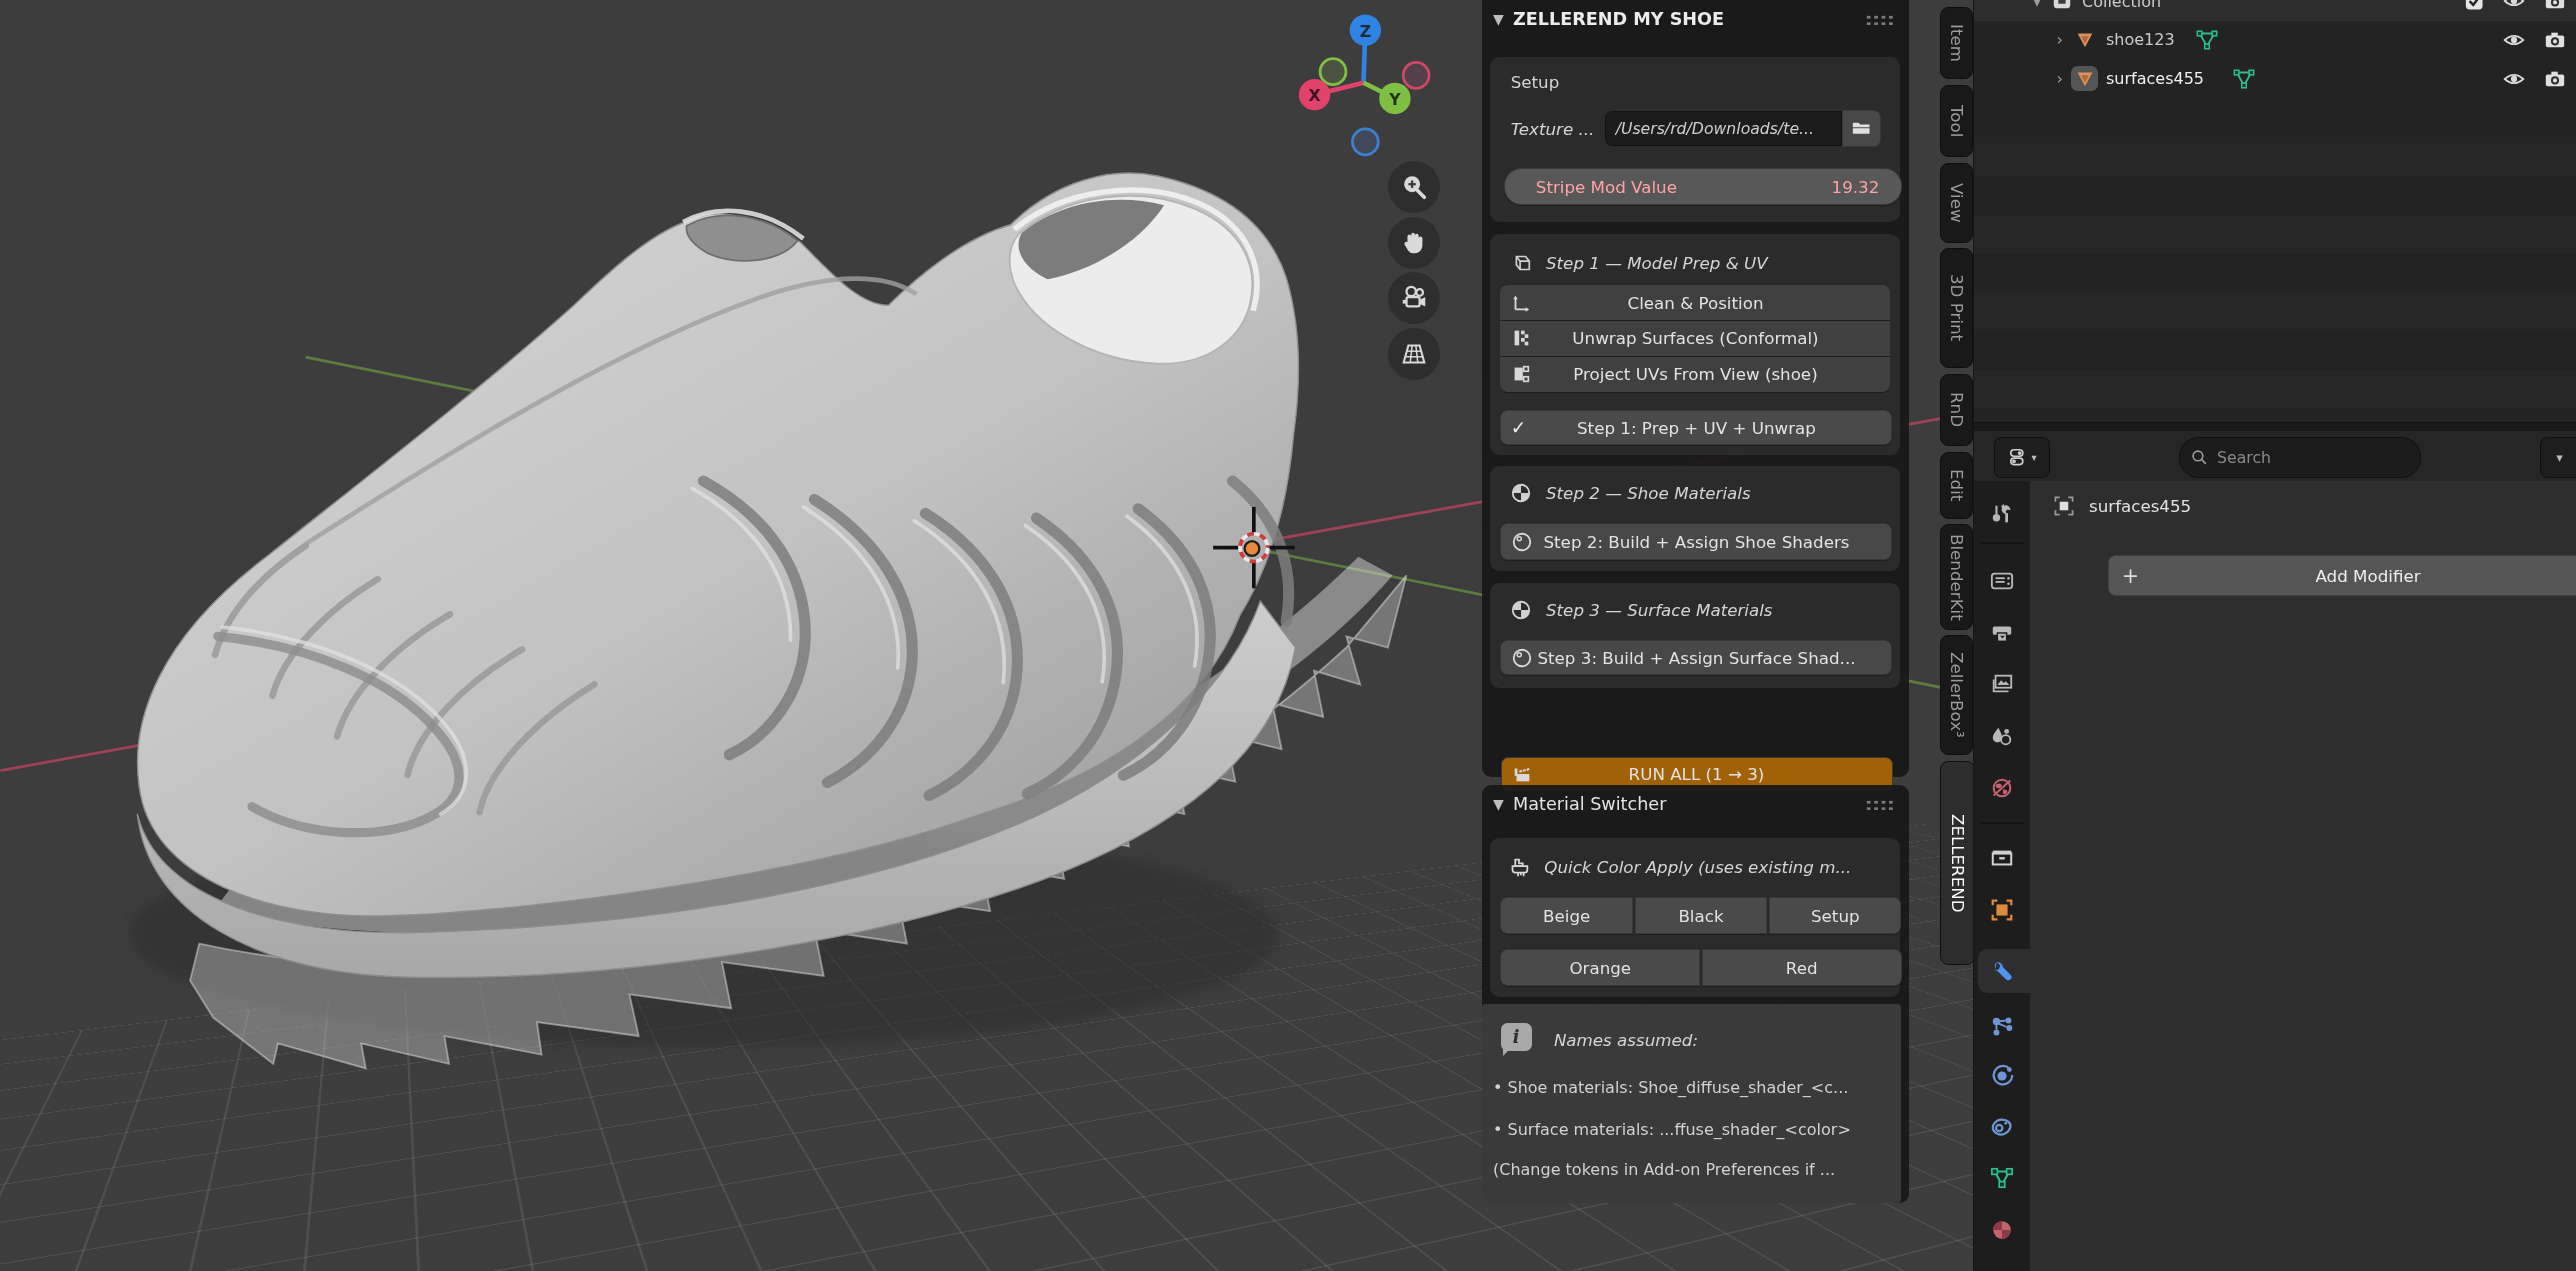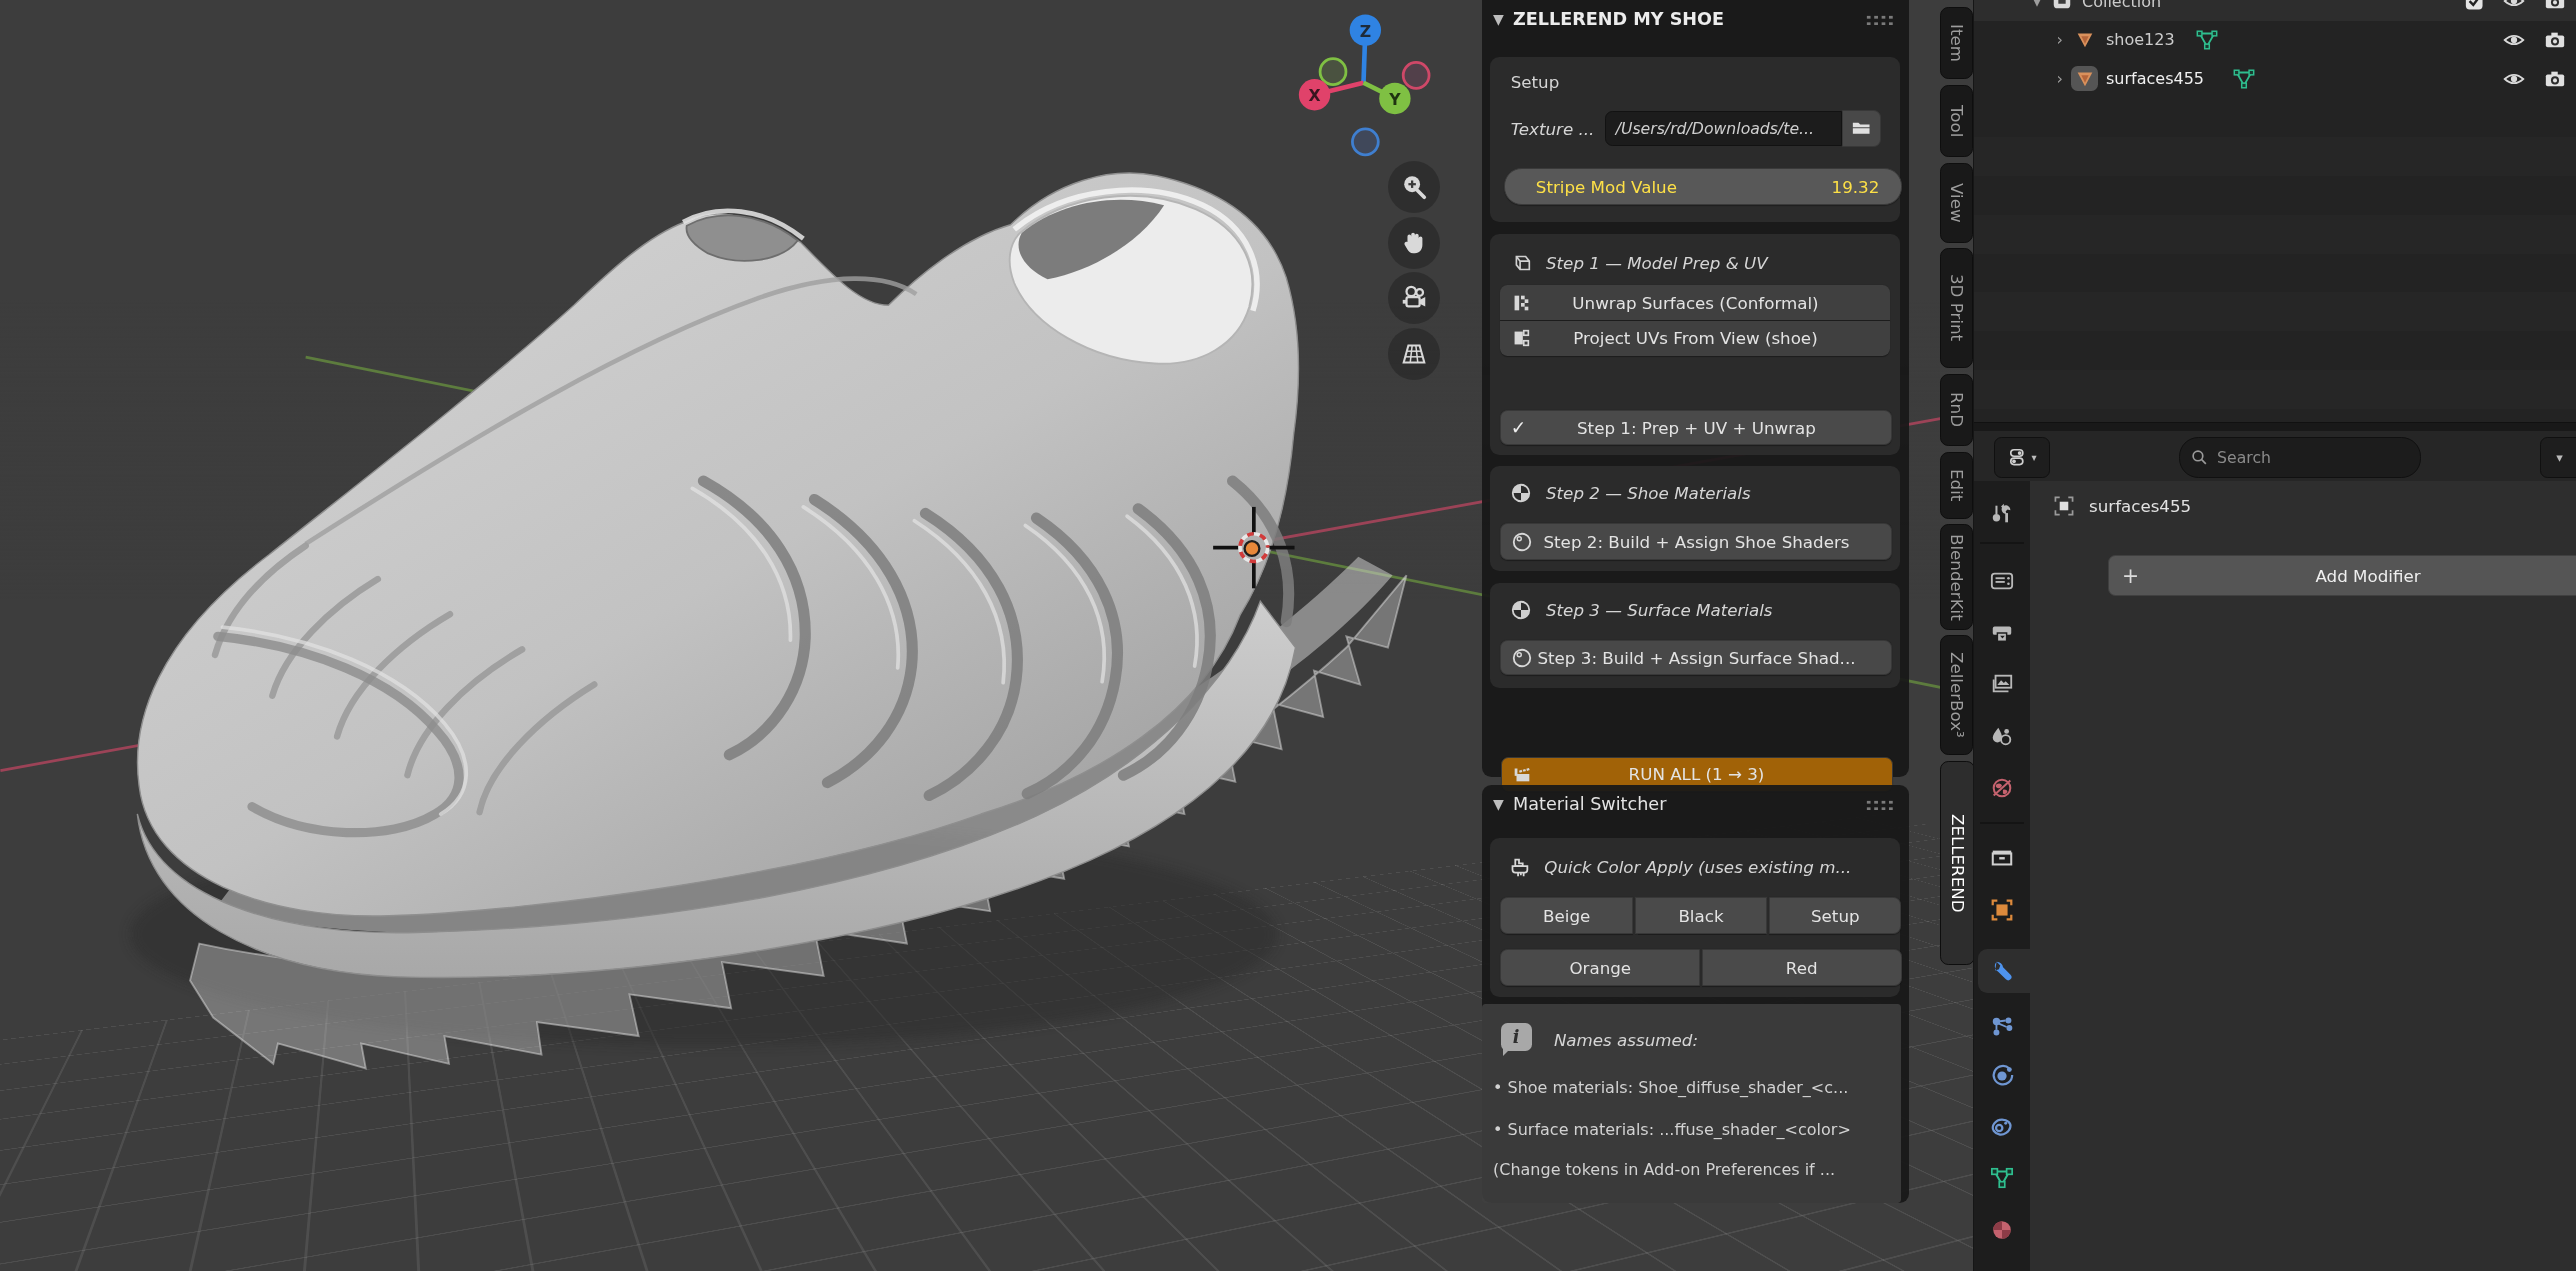--- a/index.html
+++ b/index.html
@@ -38,21 +38,21 @@
   .btn{background:#434343;border:0.9px solid #383838;border-radius:7.4px;color:#e3e3e3;
     font-size:16.7px;display:flex;align-items:center;justify-content:center;position:relative;
     box-shadow:0 0.9px 0.9px rgba(0,0,0,.35);}
   .btn .bicon{position:absolute;left:9.3px;display:flex;align-items:center;}
   .group .btn{border-radius:0;margin-top:0.9px;border:none;background:#404040;}
   .group .btn:first-child{border-radius:7.4px 7.4px 0 0;margin-top:0;}
   .group .btn:last-child{border-radius:0 0 7.4px 7.4px;}
   .field{background:#1c1c1c;border:0.9px solid #121212;border-radius:7.4px 0 0 7.4px;color:#cfcfcf;
     font-size:15.7px;padding:0 9.3px;display:flex;align-items:center;overflow:hidden;white-space:nowrap;}
   .slider{background:#585858;border-radius:17.6px;border:0.9px solid #3a3a3a;display:flex;
-    align-items:center;font-size:16.7px;color:#fde047;box-shadow:0 0.9px 0.9px rgba(0,0,0,.3);}
+    align-items:center;font-size:16.7px;color:#fca5a5;box-shadow:0 0.9px 0.9px rgba(0,0,0,.3);}
   .hicon{width:28px;height:28px;flex:0 0 auto;display:flex;align-items:center;justify-content:center;}
 
   
   .crow{position:absolute;left:10.2px;width:401px;display:flex;gap:1.9px;}
   .crow .btn{flex:1;height:35px;border-radius:0;text-align:center;}
   .crow .btn:first-child{border-radius:7.4px 0 0 7.4px;}
   .crow .btn:last-child{border-radius:0 7.4px 7.4px 0;}
 
   
   #notesbox{left:0;width:419px;background:rgba(64,64,64,.88);border-radius:3.7px;}
@@ -274,20 +274,32 @@
       <div class="box" style="top:234px;height:221px">
         <div class="abs row" style="left:16.7px;top:15px;gap:11px">
           <span class="hicon">
             <svg width="24" height="24" viewBox="0 0 26 26">
                 <path fill="none" stroke="#d0d0d0" stroke-width="1.8" d="M8 6 h10 l4 5 v9 H12 l-4 -5 z M8 6 l4 5 h10 M12 11 v9"></path>
               </svg>
           </span>
           <span class="lbl">Step 1 — Model Prep &amp; UV</span>
         </div>
         <div class="group abs" style="left:10.2px;top:51px;width:390px">
+          <div class="btn" style="height:35px">
+            <span class="bicon">
+              <svg width="22" height="22" viewBox="0 0 24 24">
+                  <g stroke="#d8d8d8" stroke-width="2" fill="none">
+                <path d="M6 19 V6 M6 19 H19"></path>
+                    <path d="M3.5 8 L6 4 L8.5 8" fill="#d8d8d8" stroke="none"></path>
+                <path d="M17 16.5 L21 19 L17 21.5" fill="#d8d8d8" stroke="none"></path>
+                  </g>
+                </svg>
+            </span>
+            <span>Clean &amp; Position</span>
+          </div>
           <div class="btn" style="height:35px">
             <span class="bicon">
               <svg width="22" height="22" viewBox="0 0 24 24">
                   <rect x="5" y="4" width="5" height="16" fill="#d8d8d8"></rect>
                 <g fill="#d8d8d8">
                     <rect x="12" y="4" width="4" height="4"></rect>
                     <rect x="16" y="8" width="4" height="4"></rect>
                 <rect x="12" y="12" width="4" height="4"></rect>
                     <rect x="16" y="16" width="4" height="4"></rect>
                   </g>

